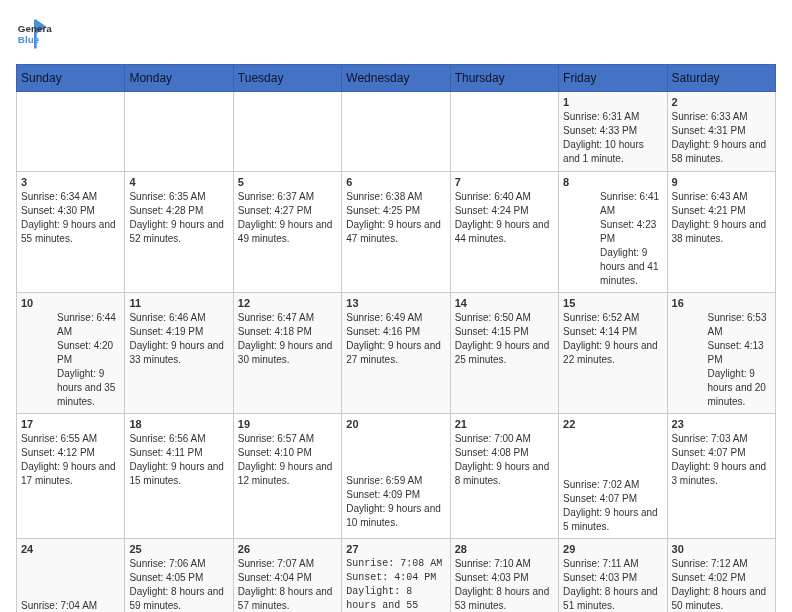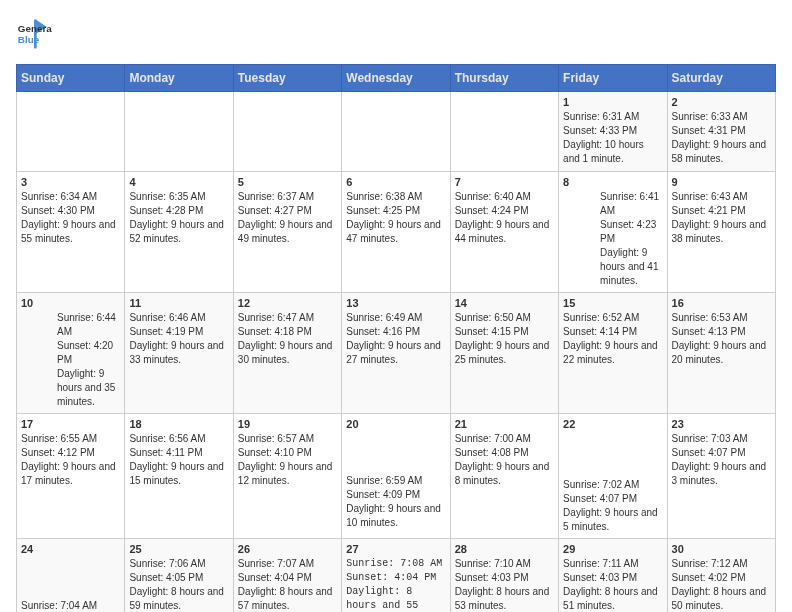--- a/index.html
+++ b/index.html
@@ -37,23 +37,23 @@
       font-size: 14px;
       color: #555;
     }
     table {
       width: 100%;
       border-collapse: collapse;
       table-layout: fixed;
     }
     thead tr th {
       background-color: #4472c4;
-      color: #e5e5e5;
+      color: #0f172a;
       font-size: 12px;
-      font-weight: bold;
+      font-weight: normal;
       padding: 6px 4px;
       text-align: left;
       border: 1px solid #3a62b0;
     }
     tbody tr td {
       border: 1px solid #ccc;
       vertical-align: top;
       padding: 4px;
       font-size: 9.5px;
       color: #333;
@@ -203,21 +203,21 @@
 Daylight: 9 hours and 25 minutes.</div>
         </td>
         <td>
           <div class="day-num">15</div>
           <div class="day-info" style="white-space: pre-line;">Sunrise: 6:52 AM
 Sunset: 4:14 PM
 Daylight: 9 hours and 22 minutes.</div>
         </td>
         <td>
           <div class="day-num">16</div>
-          <div class="day-info" style="white-space: pre-line;">Sunrise: 6:53 AM
+          <div class="day-info" style="white-space: pre-line; margin-left: 36px;">Sunrise: 6:53 AM
 Sunset: 4:13 PM
 Daylight: 9 hours and 20 minutes.</div>
         </td>
       </tr>
       <tr>
         <td>
           <div class="day-num">17</div>
           <div class="day-info" style="white-space: pre-line;">Sunrise: 6:55 AM
 Sunset: 4:12 PM
 Daylight: 9 hours and 17 minutes.</div>

